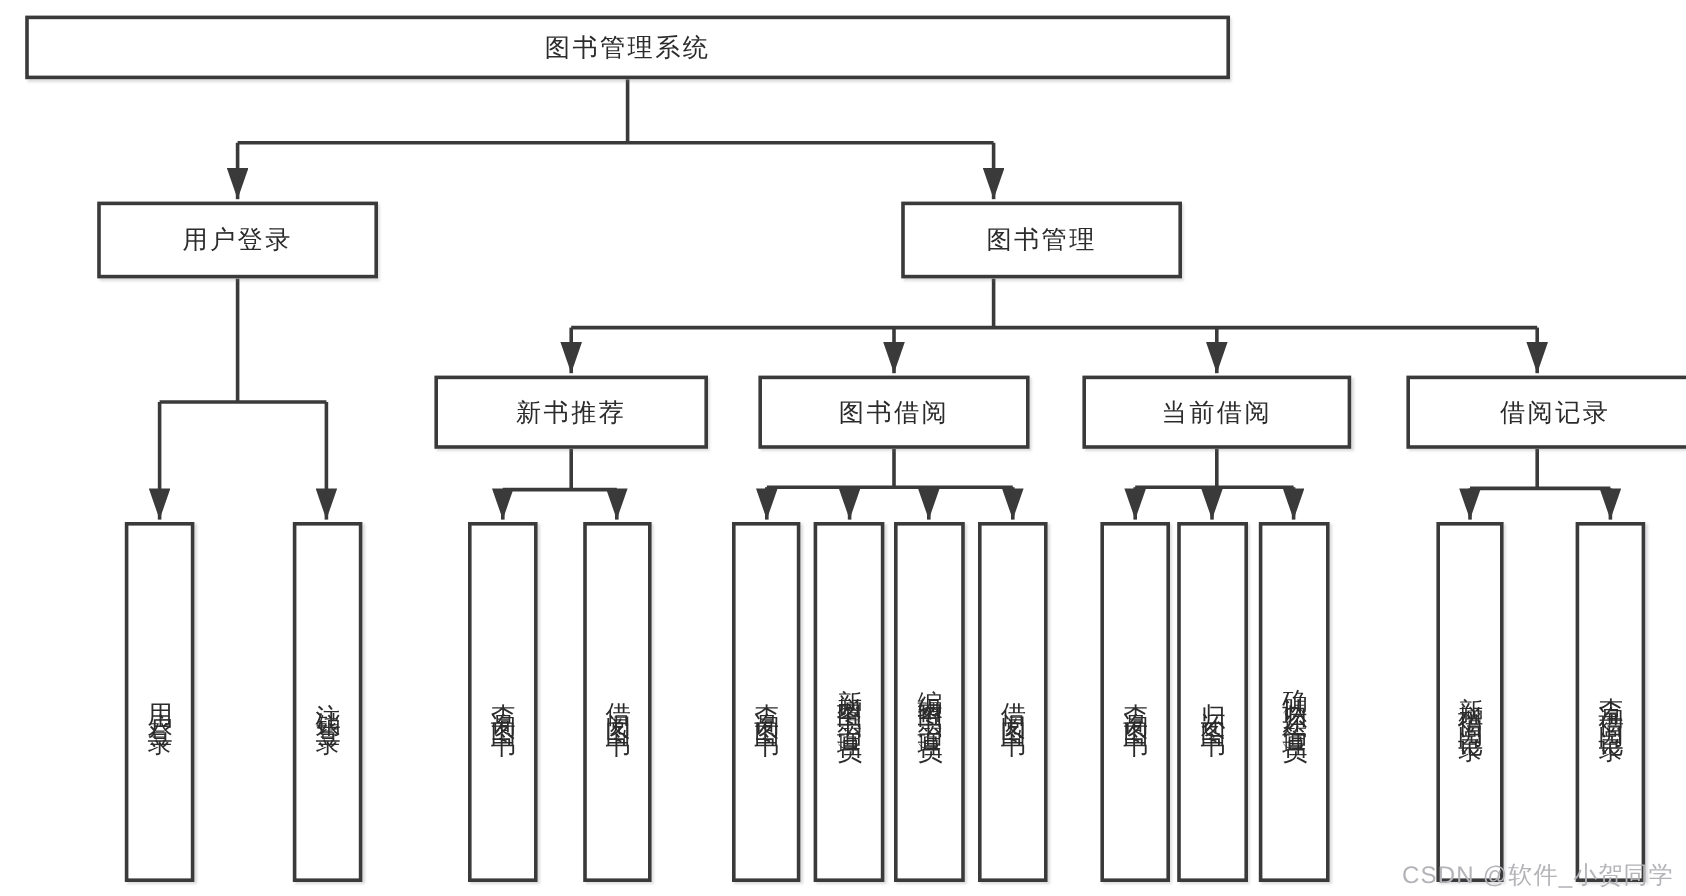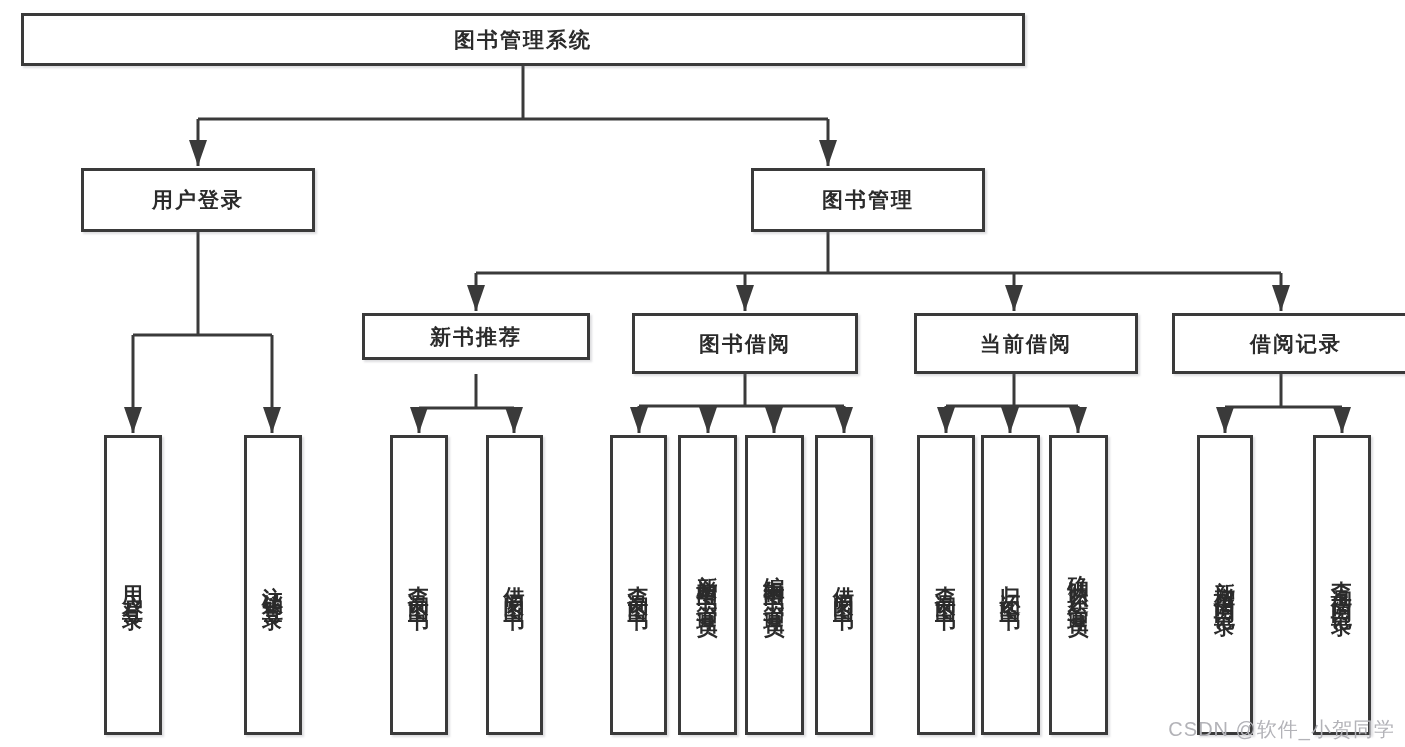--- a/index.html
+++ b/index.html
@@ -22,29 +22,28 @@
     position: absolute;
     box-sizing: border-box;
     border: 3px solid #3a3a3a;
     background: #ffffff;
     color: #2b2b2b;
     display: flex;
     align-items: center;
     justify-content: center;
     z-index: 2;
     box-shadow: 2px 2px 2px rgba(120,120,130,0.25);
-    font-weight: bold;
   }
   .hnode { font-size: 21px; letter-spacing: 2px; }
   .root  { left: 21px;  top: 13px;  width: 1004px; height: 53px; }
   .l2a   { left: 81px;  top: 168px; width: 234px;  height: 64px; }
   .l2b   { left: 711px; top: 168px; width: 234px;  height: 64px; margin-left: 40px; }
-  .l3a   { left: 362px; top: 313px; width: 228px;  height: 47px; }
+  .l3a   { left: 362px; top: 313px; width: 228px;  height: 61px; }
   .l3b   { left: 632px; top: 313px; width: 226px;  height: 61px; }
-  .l3c   { left: 902px; top: 313px; width: 224px;  height: 61px; margin-left: 12px; }
+  .l3c   { left: 902px; top: 313px; width: 224px;  height: 61px; }
   .l3d   { left: 1172px;top: 313px; width: 248px;  height: 61px; }
   .leaf {
     top: 435px;
     height: 300px;
     font-size: 21px;
     writing-mode: vertical-rl;
     -webkit-writing-mode: vertical-rl;
     text-orientation: mixed;
     letter-spacing: 8px;
     line-height: 1;

